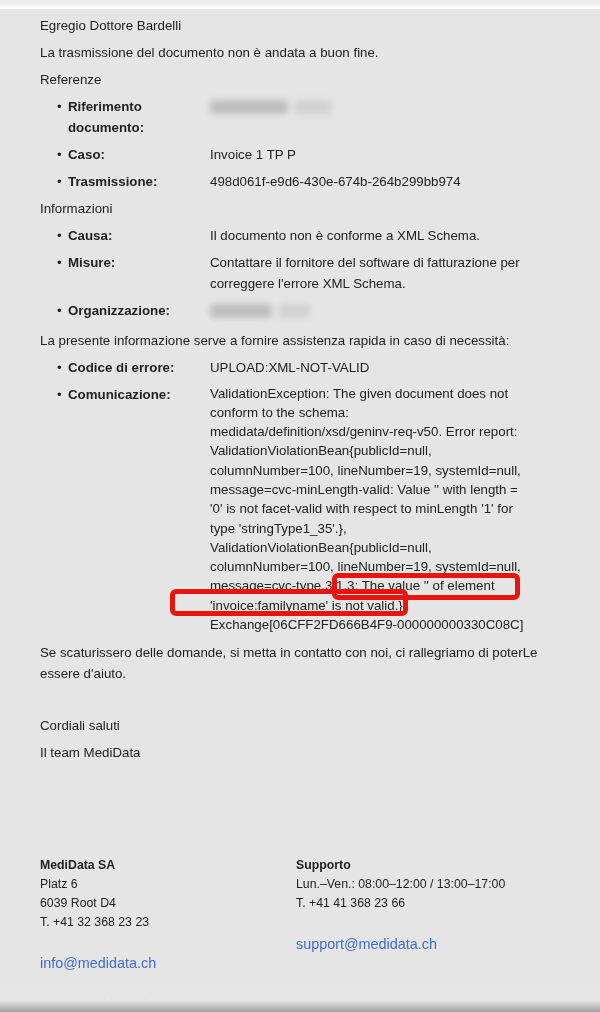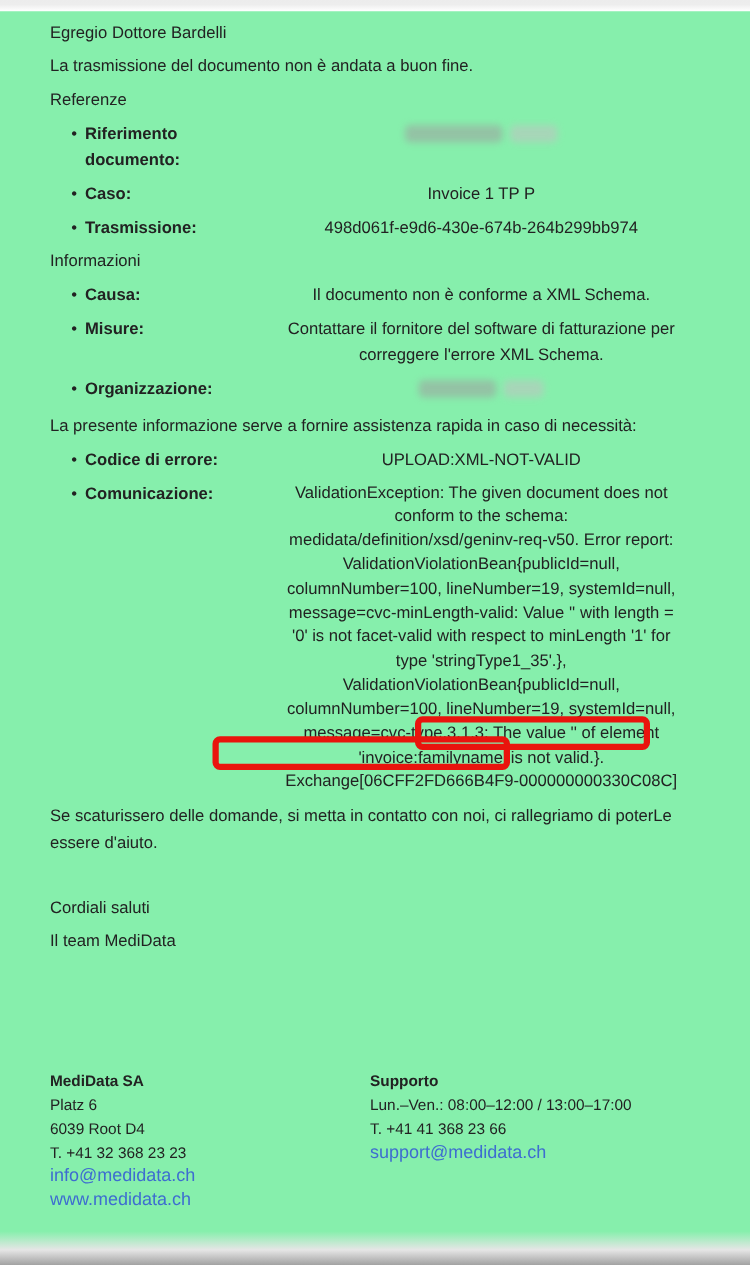--- a/index.html
+++ b/index.html
@@ -1,60 +1,60 @@
 <!DOCTYPE html>
 <html style="--text-color: #222222; --link-color: #3e6dd0; --annotation-color: #e9140d;"><head>
 <meta charset="utf-8">
 <style>
   html,body{margin:0;padding:0;}
   body{
     width:600px;height:1012px;overflow:hidden;
     font-family:"Liberation Sans","DejaVu Sans",sans-serif;
     background:#ffffff;
   }
-  .page{position:relative;width:600px;height:1012px;background:#86efac;}
+  .page{position:relative;width:600px;height:1012px;background:#e5e5e5;}
   .edge-top{
     position:absolute;left:0;top:0;width:600px;height:9px;
     background:linear-gradient(180deg,#ececec 0%,#ededed 40%,#ffffff 100%);
   }
   .edge-bottom{
     position:absolute;left:0;bottom:0;width:600px;height:27px;
     background:linear-gradient(180deg,rgba(255,255,255,0) 0%,#e6e6e6 55%,#a2a2a2 100%);
   }
   .content{
     position:absolute;left:40px;top:15px;width:520px;
     color:var(--text-color,#222);font-size:13.3px;line-height:21px;
   }
   .line{margin:0 0 6px 0;}
   .kv-list{list-style:none;margin:0;padding:0;}
   .kv-list li{display:flex;align-items:flex-start;margin:0 0 6px 0;}
   .bullet{width:11px;margin-left:17px;flex:none;font-size:13.3px;}
   .k{width:142px;flex:none;padding-right:12px;box-sizing:border-box;font-weight:bold;}
-  .v{width:350px;flex:none;text-align:center;}
+  .v{width:350px;flex:none;}
   .comm-wrap{position:relative;}
   .comm-text{display:block;white-space:pre-line;line-height:19.3px;}
   .hl{position:absolute;box-sizing:border-box;border:5px solid var(--annotation-color,#e9140d);border-radius:6px;pointer-events:none;}
   .hl-upper{left:122px;top:189px;width:188px;height:27px;}
   .hl-lower{left:-40px;top:205px;width:238px;height:27px;}
   .redact{display:inline-flex;gap:6px;align-items:center;height:21px;}
   .blob{display:inline-block;height:14px;border-radius:4px;background:#9f9f9f;opacity:.55;filter:blur(3px);}
   .blob.light{background:#c2c2c2;}
   .mt-block{margin-top:8px;}
   .mt-sig{margin-top:31px;}
   .footer{
     position:absolute;left:40px;top:856px;width:520px;
     font-size:12.3px;line-height:19px;color:var(--text-color,#222);
     display:flex;
     justify-content:space-between;
   }
   .footer .col-company{width:256px;flex:none;}
   .footer .col-support{flex:1;}
   .footer p{margin:0;}
   .footer .bold{font-weight:bold;}
-  .flink{display:block;color:var(--link-color,#3e6dd0);text-decoration:none;font-size:14.4px;line-height:19px;cursor:pointer;}
+  .flink{display:block;color:var(--link-color,#3e6dd0);text-decoration:none;font-size:14.4px;line-height:19px;cursor:pointer;margin-top:22px;}
 </style>
 </head>
 <body>
 
 <div class="page">
   <div class="edge-top"></div>
 
   <div class="content">
     <p class="line">Egregio Dottore Bardelli</p>
     <p class="line">La trasmissione del documento non è andata a buon fine.</p>

